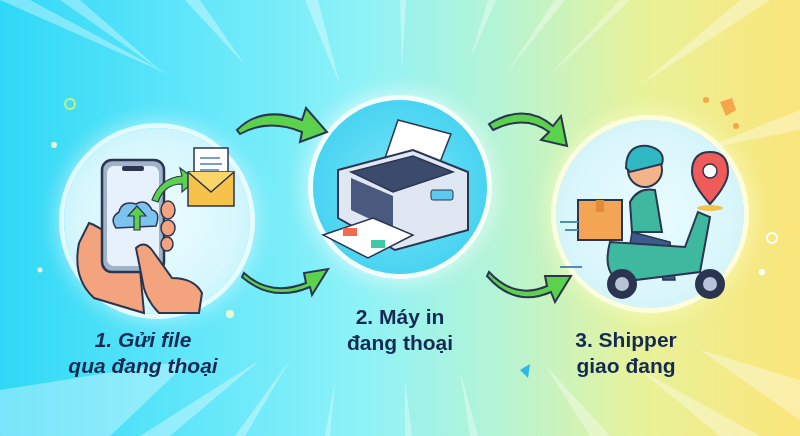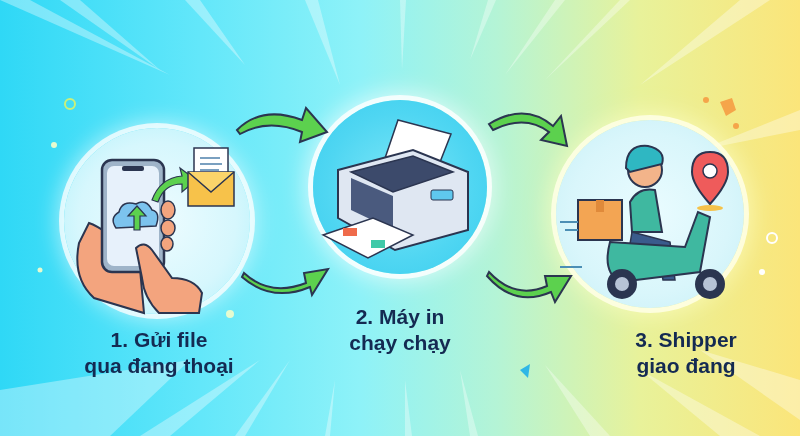--- a/index.html
+++ b/index.html
@@ -4,23 +4,23 @@
 <style>
   html,body{margin:0;padding:0;}
   body{width:800px;height:436px;overflow:hidden;position:relative;font-family:"Liberation Sans",sans-serif;}
   .bg{position:absolute;inset:0;background:linear-gradient(90deg,#2fd8f6 0%,#63e7fa 25%,#8ef2f8 45%,#b4f4d6 62%,#e8f29a 80%,#fbe57a 100%);}
   .rays{position:absolute;inset:0;}
   .circle{position:absolute;border-radius:50%;}
   .c1{left:64px;top:128px;width:186px;height:186px;background:radial-gradient(circle,#eefcff 0%,#d6f7fd 60%,#aef1fb 100%);box-shadow:0 0 0 5px rgba(255,255,255,.75),0 0 22px 6px rgba(255,255,255,.55);}
   .c2{left:313px;top:100px;width:174px;height:174px;background:radial-gradient(circle,#7ee6f7 0%,#4fd6f2 60%,#3acdee 100%);box-shadow:0 0 0 5px rgba(255,255,255,.8),0 0 22px 8px rgba(255,255,255,.6);}
   .c3{left:556px;top:120px;width:188px;height:188px;background:radial-gradient(circle,#eafcff 0%,#d9f6fb 60%,#c6eff6 100%);box-shadow:0 0 0 5px rgba(255,255,230,.85),0 0 22px 8px rgba(255,255,200,.6);}
   .label{position:absolute;text-align:center;color:#142a52;font-weight:bold;font-size:21px;line-height:26px;}
-  .l1{left:64px;top:327px;width:190px;}
+  .l1{left:48px;top:327px;width:190px;font-style:italic;}
   .l2{left:300px;top:304px;width:200px;}
-  .l3{left:591px;top:327px;width:190px;}
+  .l3{left:531px;top:327px;width:190px;}
   .label span{display:block;}
   svg{position:absolute;}
 </style>
 </head>
 <body>
 
 <div class="bg"></div>
 
 <svg class="rays" width="800" height="436" viewBox="0 0 800 436">
   <g fill="rgba(255,255,255,0.35)">
@@ -140,18 +140,18 @@
   <circle cx="772" cy="238" r="5" fill="none" stroke="#fff" stroke-width="2"></circle>
   <circle cx="762" cy="272" r="3" fill="#fff"></circle>
 </svg>
 
 <div class="label l1">
   <span>1. Gửi file</span>
   <span>qua đang thoại</span>
 </div>
 <div class="label l2">
   <span>2. Máy in</span>
-  <span>chạy chạy</span>
+  <span>đang thoại</span>
 </div>
 <div class="label l3">
   <span>3. Shipper</span>
   <span>giao đang</span>
 </div>
 
 </body></html>

